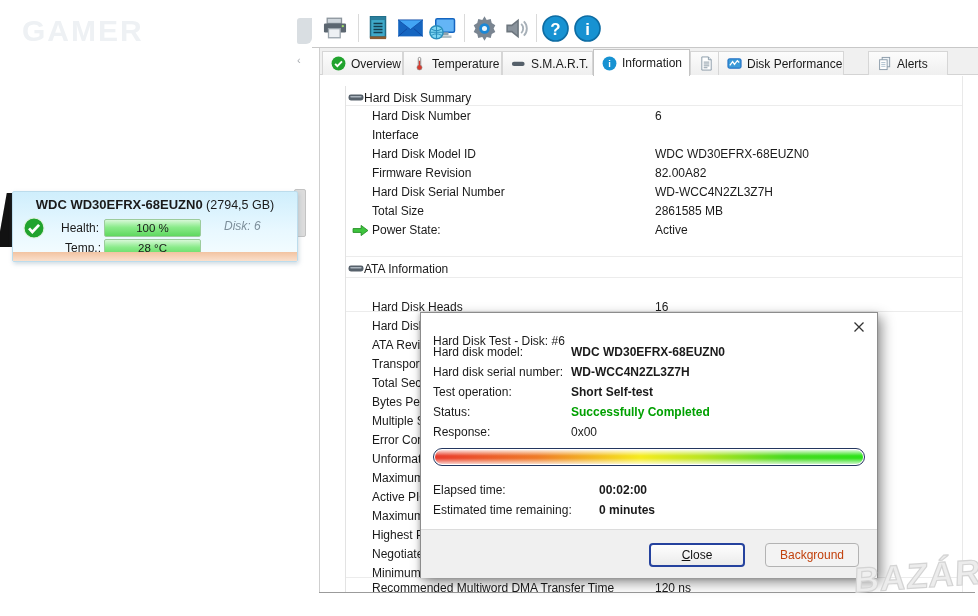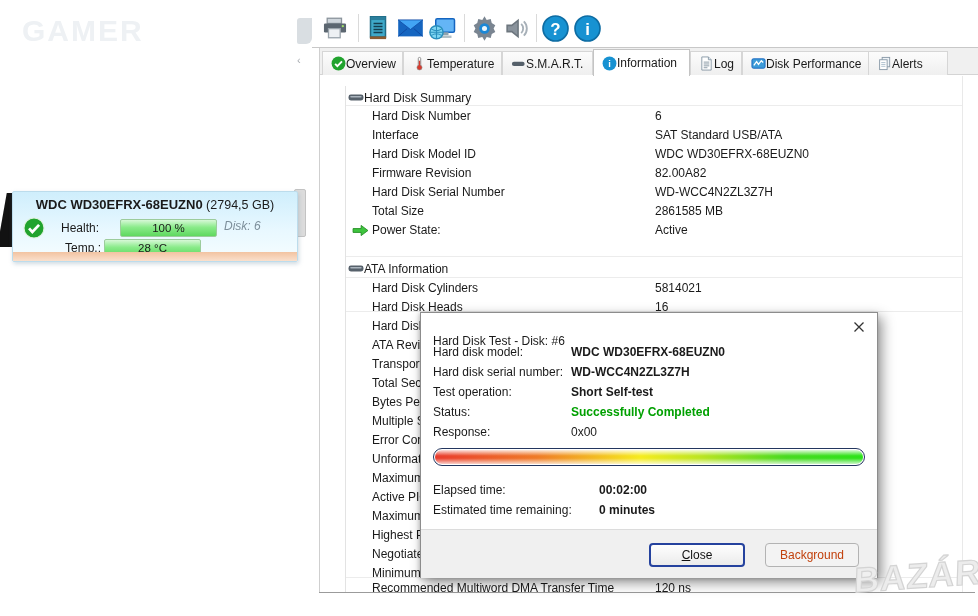--- a/index.html
+++ b/index.html
@@ -18,21 +18,21 @@
   .toolbar-line { position:absolute; left:312px; top:47px; width:666px; height:1px; background:#c8c8c8; }
   .toolbtn { position:absolute; top:13px; width:30px; height:30px; display:flex;
              align-items:center; justify-content:center; }
   .tsep { position:absolute; top:14px; width:1px; height:28px; background:#dadada; }
   .partial-icon { position:absolute; left:297px; top:18px; width:15px; height:26px;
                   background:#d9dee2; border-radius:3px 0 6px 2px; }
 
   
   .tabstrip { position:absolute; left:319px; top:48px; width:659px; height:27px; background:#f0f0f0;
               border-bottom:1px solid #d4d4d4; }
-  .tab { position:absolute; top:51px; height:24px; display:flex; align-items:center; 
+  .tab { position:absolute; top:51px; height:24px; display:flex; align-items:center; gap:5px;
          padding:0 8px; background:linear-gradient(#fcfcfc,#efefef); border:1px solid #d6d6d6;
          border-bottom:none; font-size:12px; white-space:nowrap; z-index:2; }
   .tab.active { top:49px; height:27px; background:#fff; border-color:#c4c4c4; z-index:3; }
   .tab .ticon { width:15px; height:15px; flex:0 0 auto; }
 
   
   .v-left    { position:absolute; left:319px; top:48px; width:1px; height:544px; background:#cfcfcf; }
   .v-content { position:absolute; left:345px; top:86px; width:1px; height:506px; background:#e3e3e3; }
   .v-right   { position:absolute; left:962px; top:76px; width:1px; height:516px; background:#e9e9e9; }
   .hline     { position:absolute; height:1px; background:#ececec; }
@@ -198,21 +198,21 @@
     <span>Information</span>
   </div>
   <div class="tab" style="left:690px;width:52px">
     <svg class="ticon" viewBox="0 0 16 16">
       <path d="M3 1h7l3 3v11H3z" fill="#fff" stroke="#8a9aa8"></path>
       <path d="M10 1v3h3" fill="#dce8f0" stroke="#8a9aa8"></path>
       <path d="M5 6.5h6 M5 8.5h6 M5 10.5h6 M5 12.5h4" stroke="#6a7d8c" stroke-width="0.8"></path>
     </svg>
     <span>Log</span>
   </div>
-  <div class="tab" style="left:742px;width:140px">
+  <div class="tab" style="left:718px;width:126px">
     <svg class="ticon" viewBox="0 0 16 16">
       <rect x="1" y="3" width="14" height="10" rx="1.5" fill="#3d9bd8" stroke="#1565c0"></rect>
       <path d="M3 10l3-4 2 3 3-4 2 2" stroke="#fff" stroke-width="1.4" fill="none"></path>
     </svg>
     <span>Disk Performance</span>
   </div>
   <div class="tab" style="left:868px;width:80px">
     <svg class="ticon" viewBox="0 0 16 16">
       <rect x="5.5" y="1.5" width="8" height="10" fill="#eef3f7" stroke="#8a9aa8"></rect>
       <rect x="2.8" y="4" width="8" height="10.5" fill="#fff" stroke="#8a9aa8"></rect>
@@ -238,21 +238,20 @@
     </svg>
     <span>Hard Disk Summary</span>
   </div>
 
   <div class="row" style="top:107px">
     <span class="lab">Hard Disk Number</span>
     <span class="val">6</span>
   </div>
   <div class="row" style="top:126px">
     <span class="lab">Interface</span>
-    <span class="val">SAT Standard USB/ATA</span>
   </div>
   <div class="row" style="top:145px">
     <span class="lab">Hard Disk Model ID</span>
     <span class="val">WDC WD30EFRX-68EUZN0</span>
   </div>
   <div class="row" style="top:164px">
     <span class="lab">Firmware Revision</span>
     <span class="val">82.00A82</span>
   </div>
   <div class="row" style="top:183px">
@@ -272,24 +271,20 @@
   </div>
 
   <div class="sec-header" style="top:259px">
     <svg width="16" height="9" viewBox="0 0 16 8">
       <rect x="0.5" y="1" width="15" height="6" rx="2.4" fill="#56616b"></rect>
       <rect x="2.2" y="2.4" width="11.5" height="1.5" rx="0.75" fill="#aab4bd"></rect>
     </svg>
     <span>ATA Information</span>
   </div>
 
-  <div class="row" style="top:279px">
-    <span class="lab">Hard Disk Cylinders</span>
-    <span class="val">5814021</span>
-  </div>
   <div class="row" style="top:298px">
     <span class="lab">Hard Disk Heads</span>
     <span class="val">16</span>
   </div>
   <div class="row" style="top:317px">
     <span class="lab">Hard Disk Sectors</span>
     <span class="val"></span>
   </div>
   <div class="row" style="top:336px">
     <span class="lab">ATA Revision</span>
@@ -352,21 +347,21 @@
   <div class="scroll-thumb"></div>
   <div class="disk-card">
     <div class="disk-title">
       <b>WDC WD30EFRX-68EUZN0</b><span> (2794,5 GB)</span>
     </div>
     <svg class="check-badge" width="22" height="22" viewBox="0 0 16 16">
       <circle cx="8" cy="8" r="7.3" fill="#21a32e" stroke="#dff2df" stroke-width="0.8"></circle>
       <path d="M4.4 8.3l2.4 2.6 4.9-5.2" stroke="#fff" stroke-width="2" fill="none"></path>
     </svg>
     <div class="dc-row" style="left:48px;top:27px">Health:</div>
-    <div class="gbar" style="left:107px;top:27px">100 %</div>
+    <div class="gbar" style="left:91px;top:27px">100 %</div>
     <div class="disk-no">Disk: 6</div>
     <div class="dc-row" style="left:52px;top:47px">Temp.:</div>
     <div class="gbar" style="left:91px;top:47px">28 °C</div>
     <div class="salmon"></div>
   </div>
 
   <div class="dialog">
     <div class="dlg-title">Hard Disk Test - Disk: #6</div>
     <div class="dlg-close">
       <svg width="12" height="12" viewBox="0 0 12 12">

